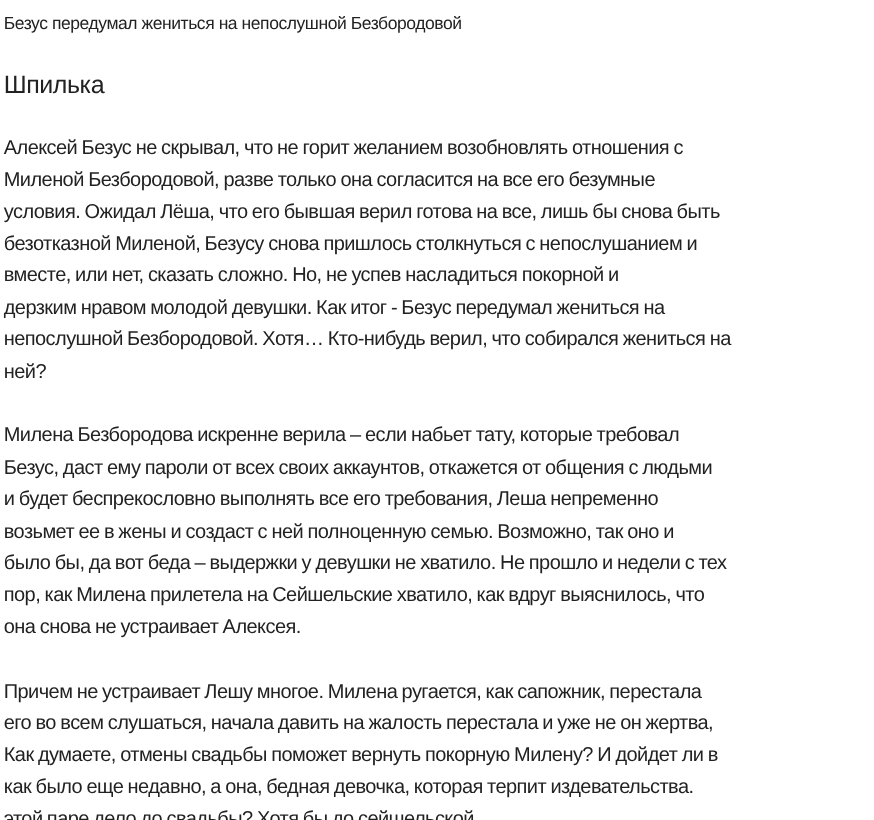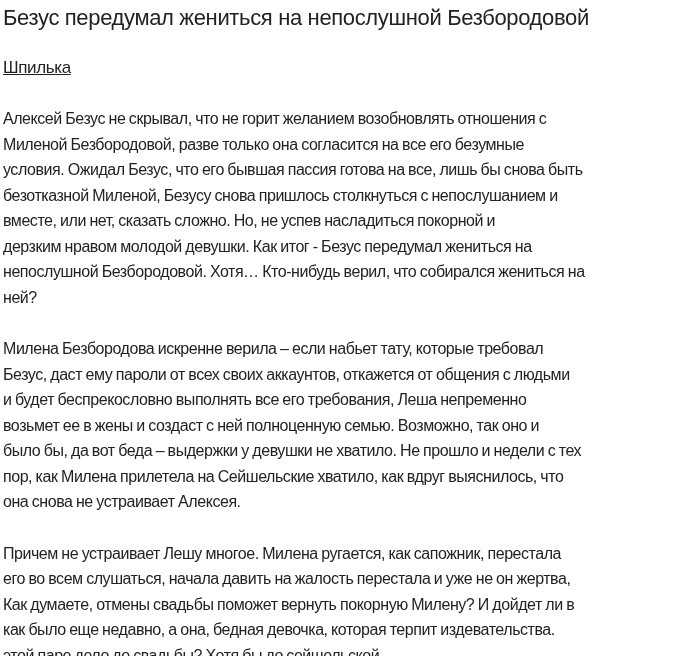--- a/index.html
+++ b/index.html
@@ -13,32 +13,31 @@
       overflow: hidden;
       font-family: "Liberation Sans", sans-serif;
       color: #222222;
     }
     .article {
       padding: 6px 0 0 3px;
       box-sizing: border-box;
       width: 699px;
     }
     .title {
-      font-size: 22px;
+      font-size: 14px;
       line-height: 24px;
       margin: 0;
       font-weight: normal;
       letter-spacing: -0.35px;
     }
     .category {
-      font-size: 17px;
+      font-size: 20px;
       line-height: 24px;
       margin: 26px 0 0 0;
       letter-spacing: -0.35px;
-      text-decoration: underline;
     }
     .para {
       font-size: 16px;
       line-height: 25.5px;
       margin: 0;
       letter-spacing: -0.45px;
       word-spacing: -0.5px;
     }
     .para-1 { margin-top: 26px; }
     .para-2 { margin-top: 26px; }
@@ -48,21 +47,21 @@
 </head>
 <body>
 
 <div class="article">
   <h1 class="title">Безус передумал жениться на непослушной Безбородовой</h1>
   <div class="category">Шпилька</div>
 
   <p class="para para-1">
     <span class="line">Алексей Безус не скрывал, что не горит желанием возобновлять отношения с</span>
     <span class="line">Миленой Безбородовой, разве только она согласится на все его безумные</span>
-    <span class="line">условия. Ожидал Безус, что его бывшая пассия готова на все, лишь бы снова быть</span>
+    <span class="line">условия. Ожидал Лёша, что его бывшая верил готова на все, лишь бы снова быть</span>
     <span class="line">безотказной Миленой, Безусу снова пришлось столкнуться с непослушанием и</span>
     <span class="line">вместе, или нет, сказать сложно. Но, не успев насладиться покорной и</span>
     <span class="line">дерзким нравом молодой девушки. Как итог - Безус передумал жениться на</span>
     <span class="line">непослушной Безбородовой. Хотя… Кто-нибудь верил, что собирался жениться на</span>
     <span class="line">ней?</span>
   </p>
 
   <p class="para para-2">
     <span class="line">Милена Безбородова искренне верила – если набьет тату, которые требовал</span>
     <span class="line">Безус, даст ему пароли от всех своих аккаунтов, откажется от общения с людьми</span>

